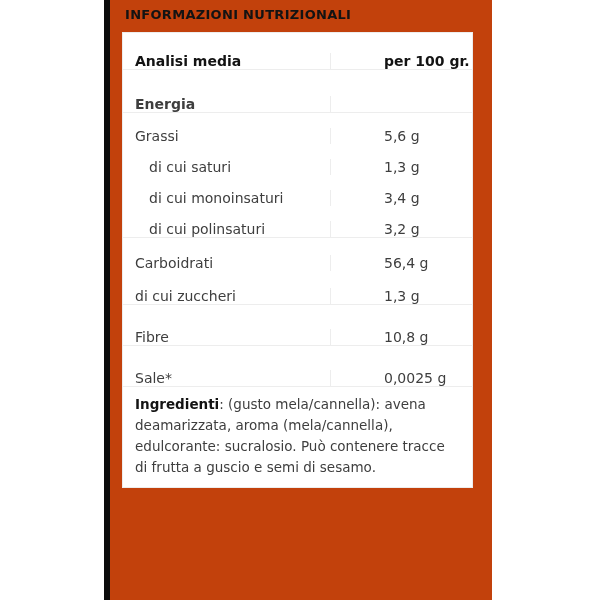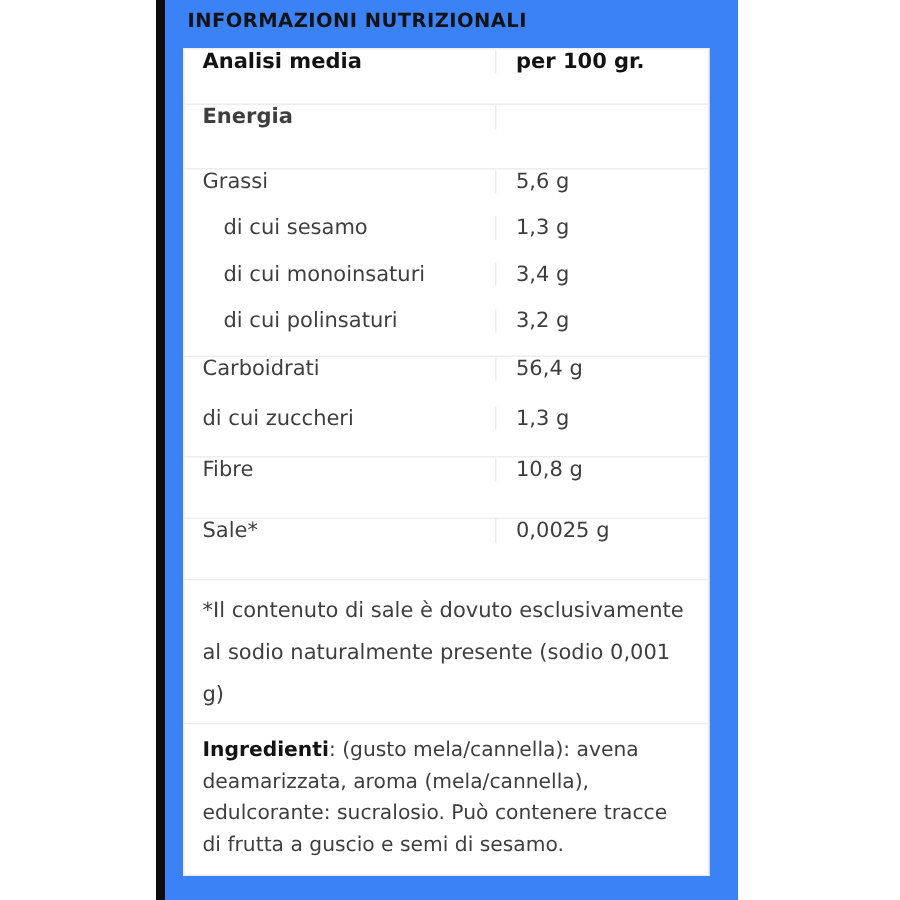--- a/index.html
+++ b/index.html
@@ -1,32 +1,32 @@
 <!DOCTYPE html>
 <html><head>
 <meta charset="utf-8">
 <style>
   html,body { margin:0; padding:0; }
   .page {
     position:relative; width:600px; height:600px; background:#ffffff;
     font-family:"DejaVu Sans", sans-serif; overflow:hidden;
   }
   .accent-bar { position:absolute; left:104px; top:0; width:6px; height:600px; background:#0c0c0c; }
-  .section { position:absolute; left:110px; top:0; width:382px; height:600px; background:#3b82f6; }
+  .section { position:absolute; left:110px; top:0; width:382px; height:600px; background:#c2410c; }
   .title {
     position:absolute; left:15px; top:7px; font-size:13px; font-weight:700;
     color:#131313; letter-spacing:0.3px; white-space:nowrap;
   }
   .ntable {
     position:absolute; left:12px; top:32px; width:351px; background:#ffffff;
     border:1px solid #ededed; color:#3e3e3e; font-size:14px; box-sizing:border-box;
   }
   .tgroup { border-bottom:1px solid #ededed; }
   .tgroup:last-child { border-bottom:none; }
-  .trow { display:flex; align-items:flex-start; }
+  .trow { display:flex; align-items:flex-end;gap:40px; }
   .trow .c1 {
     width:208px; box-sizing:border-box; border-right:1px solid #ededed;
     padding-left:12px; display:flex; align-items:center;
   }
   .trow .c1.indent { padding-left:26px; }
   .trow .c2 { flex:1; padding-left:13px; display:flex; align-items:center; }
   .trow.h36 { height:36px; }
   .trow.h42 { height:42px;font-weight:bold; }
   .trow.h40 { height:40px; }
   .trow.h31 { height:31px; }
@@ -62,21 +62,21 @@
           <div class="c1">Energia</div>
         </div>
       </div>
 
       <div class="tgroup">
         <div class="trow h31">
           <div class="c1">Grassi</div>
           <div class="c2">5,6 g</div>
         </div>
         <div class="trow h31">
-          <div class="c1 indent">di cui sesamo</div>
+          <div class="c1 indent">di cui saturi</div>
           <div class="c2">1,3 g</div>
         </div>
         <div class="trow h31">
           <div class="c1 indent">di cui monoinsaturi</div>
           <div class="c2">3,4 g</div>
         </div>
         <div class="trow h31">
           <div class="c1 indent">di cui polinsaturi</div>
           <div class="c2">3,2 g</div>
         </div>
@@ -101,23 +101,20 @@
       </div>
 
 
       <div class="tgroup">
         <div class="trow h40">
           <div class="c1">Sale*</div>
           <div class="c2">0,0025 g</div>
         </div>
       </div>
 
-      <div class="tgroup">
-        <div class="footnote">*Il contenuto di sale è dovuto esclusivamente al sodio naturalmente presente (sodio 0,001 g)</div>
-      </div>
 
       <div class="tgroup">
         <div class="ingredients"><b>Ingredienti</b><span>: (gusto mela/cannella): avena deamarizzata, aroma (mela/cannella), edulcorante: sucralosio. Può contenere tracce di frutta a guscio e semi di sesamo.</span></div>
       </div>
 
     </div>
   </div>
 </div>
 
 </body></html>

